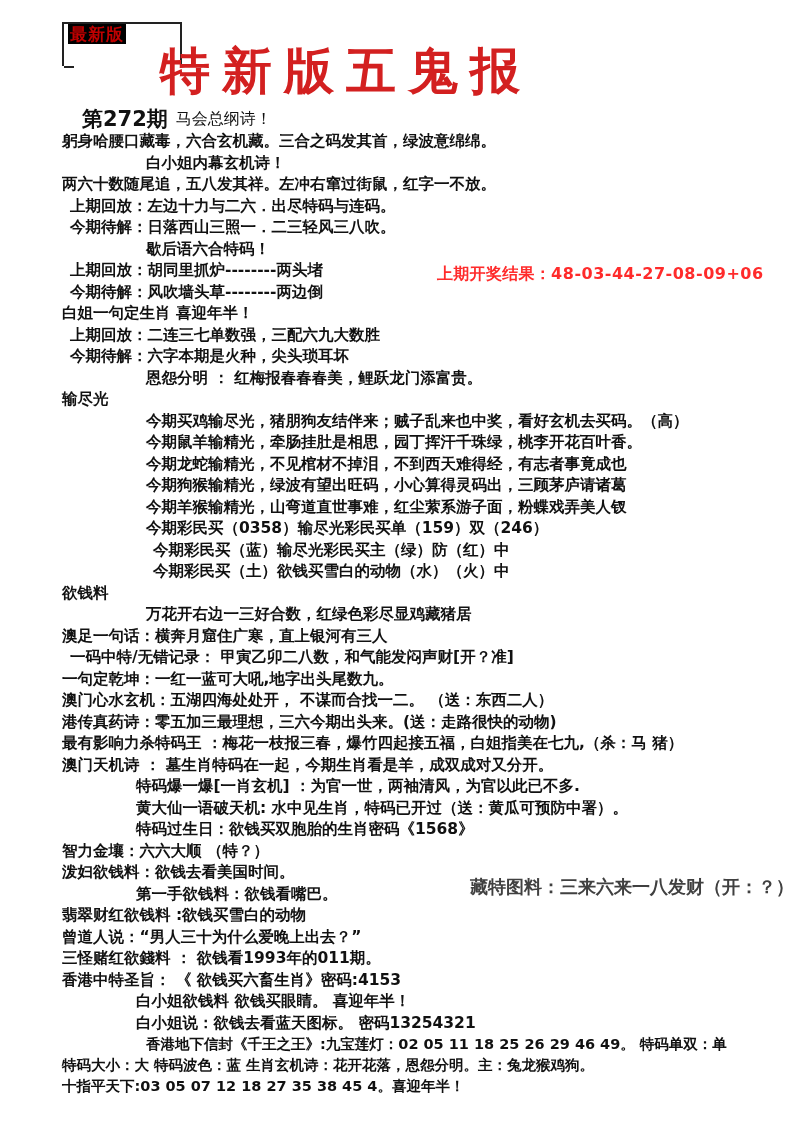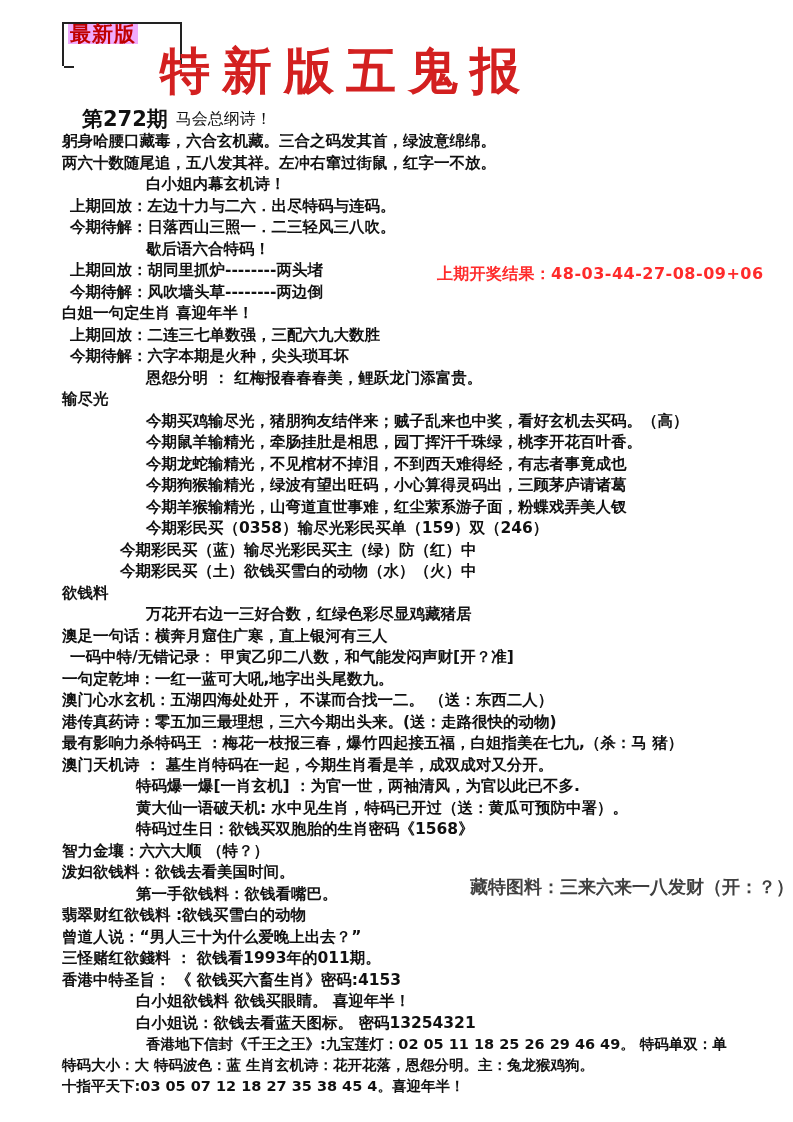--- a/index.html
+++ b/index.html
@@ -48,25 +48,25 @@
     left: 0;
     bottom: -2px;
     width: 10px;
     height: 2px;
     background: #222;
   }
   .badge-text {
     position: absolute;
     left: 6px;
     top: 2px;
-    font-size: 21px;
+    font-size: 17px;
     font-weight: bold;
     color: #c00000;
     letter-spacing: 1px;
-    background: #f0abfc;
+    background: #000000;
     padding: 0 2px;
     line-height: 20px;
     white-space: nowrap;
   }
 
   
   .main-title {
     position: absolute;
     left: 0;
     top: 42px;
@@ -116,21 +116,21 @@
     color: #111;
     white-space: nowrap;
     letter-spacing: 0px;
   }
   .line.small {
     font-size: 14.5px;
     line-height: 21px;
   }
   .i8  { padding-left: 136px; }
   .i9  { padding-left: 146px; }
-  .i10 { padding-left: 120px; }
+  .i10 { padding-left: 120px; margin-left: 33px; }
   .i12 { padding-left: 62px; }
   .i13 { padding-left: 70px; }
 
   
   .red-result {
     position: absolute;
     left: 437px;
     top: 264px;
     font-size: 16px;
     color: #ff2b2b;
@@ -170,23 +170,23 @@
     <span class="issue-sub">马会总纲诗！</span>
   </div>
 
   <div class="red-result">
     <span>上期开奖结果：</span><span class="nums">48-03-44-27-08-09+06</span>
   </div>
 
   <div class="body">
 
     <div class="line i12">躬身哈腰口藏毒，六合玄机藏。三合之码发其首，绿波意绵绵。</div>
+    <div class="line i9">白小姐内幕玄机诗！</div>
+
     <div class="line i12">两六十数随尾追，五八发其祥。左冲右窜过街鼠，红字一不放。</div>
-
-    <div class="line i9">白小姐内幕玄机诗！</div>
     <div class="line i13">上期回放：左边十力与二六．出尽特码与连码。</div>
     <div class="line i13">今期待解：日落西山三照一．二三轻风三八吹。</div>
 
     <div class="line i9">歇后语六合特码！</div>
     <div class="line i13">上期回放：胡同里抓炉--------两头堵</div>
     <div class="line i13">今期待解：风吹墙头草--------两边倒</div>
 
     <div class="line i12">白姐一句定生肖  喜迎年半！</div>
     <div class="line i13">上期回放：二连三七单数强，三配六九大数胜</div>
     <div class="line i13">今期待解：六字本期是火种，尖头琐耳坏</div>

